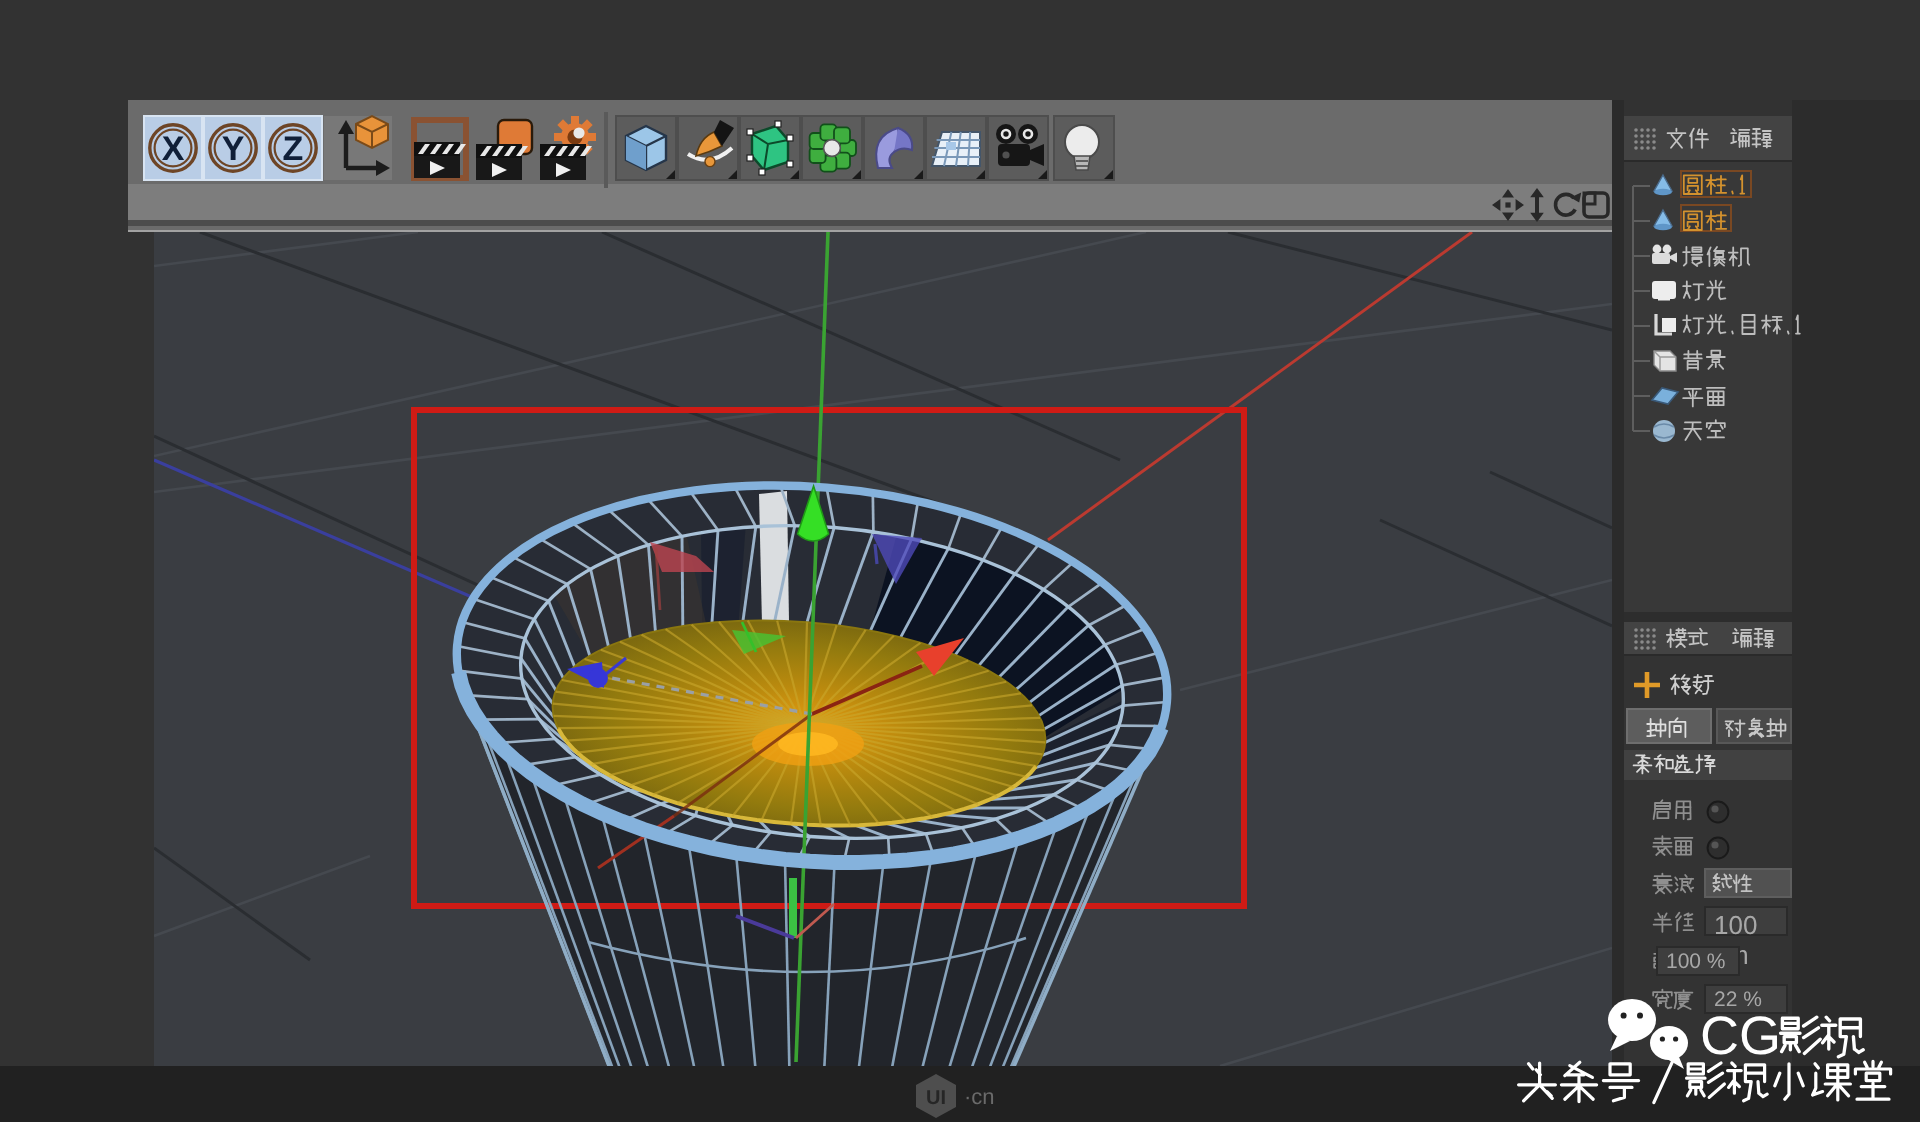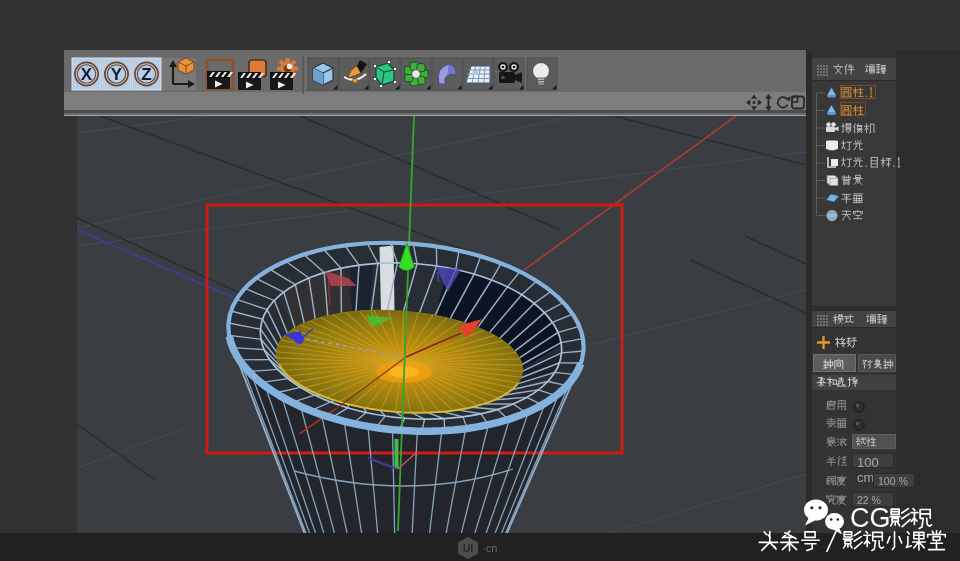--- a/index.html
+++ b/index.html
@@ -625,21 +625,21 @@
       <path d="M13.7 1.3L12.0 3.6M14.5 3.1L12.6 5.7M12.6 5.0L12.6 10.5M16.2 2.7L18.3 1.7M18.3 1.7L17.9 3.1M17.9 3.1L20.2 2.1M16.4 4.6L19.9 4.6M18.1 4.6L18.1 7.8M16.2 7.8L19.9 7.8M15.8 10.1L20.6 10.1" stroke="#8f8f8f" stroke-width="0.90" fill="none" stroke-linecap="round"></path>
     </svg>
   </div>
 <div style="position:absolute;left:852px;top:453px;width:42px;height:15px;background:#3e3e3e;border:1px solid #2a2a2a;color:#a8a8a8;font-size:13px;padding:1px 0 0 4px">100 cm</div>
 <div style="position:absolute;left:826px;top:475px">
     <svg width="23" height="13" style="display:block" xmlns="http://www.w3.org/2000/svg">
       <path d="M1.1 1.9L4.0 1.9M4.0 1.9L4.0 3.8M1.1 3.8L4.0 3.8M1.1 3.8L1.1 5.7M1.1 5.7L4.0 5.7M2.5 5.7L2.5 6.9M1.1 6.9L4.0 6.9M1.1 6.9L1.1 8.8M1.1 8.8L4.0 9.2M5.5 1.7L9.4 1.7M9.4 1.7L9.4 3.4M5.5 3.4L9.4 3.4M5.5 3.4L5.5 5.2M5.5 5.2L9.7 5.2M9.7 5.2L9.7 7.1M6.9 5.2L6.9 7.1M5.5 7.1L9.7 7.1M9.7 7.1L9.7 9.4M9.7 9.4L6.7 9.9M5.9 7.8L7.6 9.0" stroke="#8f8f8f" stroke-width="0.90" fill="none" stroke-linecap="round"></path>
       <path d="M15.8 1.1L15.8 2.1M11.3 2.3L20.2 2.3M12.0 2.3L12.0 7.1M13.4 3.4L18.9 3.4M14.1 3.4L14.1 5.5M17.4 3.4L17.4 5.5M13.4 4.4L18.3 4.4M13.4 5.5L18.3 5.5M12.0 7.1L11.3 10.1M13.7 6.7L17.9 6.7M17.2 6.7L14.3 8.6M13.9 7.8L16.0 9.0M15.8 8.6L13.0 10.5M15.5 8.6L19.3 10.5" stroke="#8f8f8f" stroke-width="0.90" fill="none" stroke-linecap="round"></path>
     </svg>
   </div>
-<div style="position:absolute;left:873px;top:473px;width:42px;height:15px;background:#3e3e3e;border:1px solid #2a2a2a;color:#a8a8a8;font-size:10.5px;padding:1px 0 0 4px">100 %</div>
+<div style="position:absolute;left:828px;top:473px;width:42px;height:15px;background:#3e3e3e;border:1px solid #2a2a2a;color:#a8a8a8;font-size:10.5px;padding:1px 0 0 4px">100 %</div>
 <div style="position:absolute;left:826px;top:494px">
     <svg width="23" height="13" style="display:block" xmlns="http://www.w3.org/2000/svg">
       <path d="M5.2 0.8L5.2 1.9M0.6 2.1L9.9 2.1M0.6 2.1L0.6 3.8M9.9 2.1L9.9 3.8M2.7 3.1L1.9 4.6M7.3 3.1L8.2 4.6M3.1 5.0L7.3 5.0M3.1 5.0L3.1 6.7M7.3 5.0L7.3 6.7M3.1 6.7L7.3 6.7M5.2 4.0L5.2 5.0M3.1 7.6L3.1 9.0M3.1 7.6L4.6 7.6M6.9 7.6L6.9 9.2M6.9 9.2L8.0 10.1M8.0 10.1L9.7 9.7" stroke="#8f8f8f" stroke-width="0.90" fill="none" stroke-linecap="round"></path>
       <path d="M15.8 1.1L15.8 2.1M11.3 2.3L20.2 2.3M12.0 2.3L12.0 7.1M13.4 3.4L18.9 3.4M14.1 3.4L14.1 5.5M17.4 3.4L17.4 5.5M13.4 4.4L18.3 4.4M13.4 5.5L18.3 5.5M12.0 7.1L11.3 10.1M13.7 6.7L17.9 6.7M17.2 6.7L14.3 8.6M13.9 7.8L16.0 9.0M15.8 8.6L13.0 10.5M15.5 8.6L19.3 10.5" stroke="#8f8f8f" stroke-width="0.90" fill="none" stroke-linecap="round"></path>
     </svg>
   </div>
 <div style="position:absolute;left:852px;top:492px;width:42px;height:15px;background:#3e3e3e;border:1px solid #2a2a2a;color:#a8a8a8;font-size:10.5px;padding:1px 0 0 4px">22 %</div>
 <div style="position:absolute;left:0;top:533px;width:960px;height:28px;background:#212121"></div>
 <div style="position:absolute;left:456px;top:536px"><svg width="60" height="24" xmlns="http://www.w3.org/2000/svg">
       <path d="M12 1 L22 6.5 L22 17.5 L12 23 L2 17.5 L2 6.5 Z" fill="#4e4e4e"></path>

